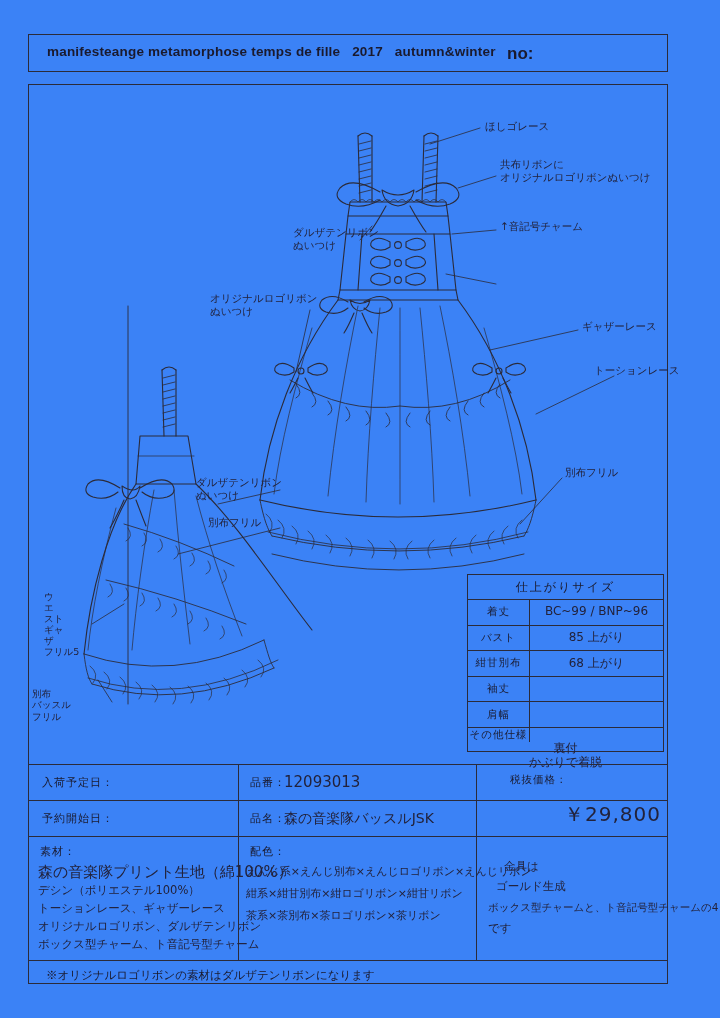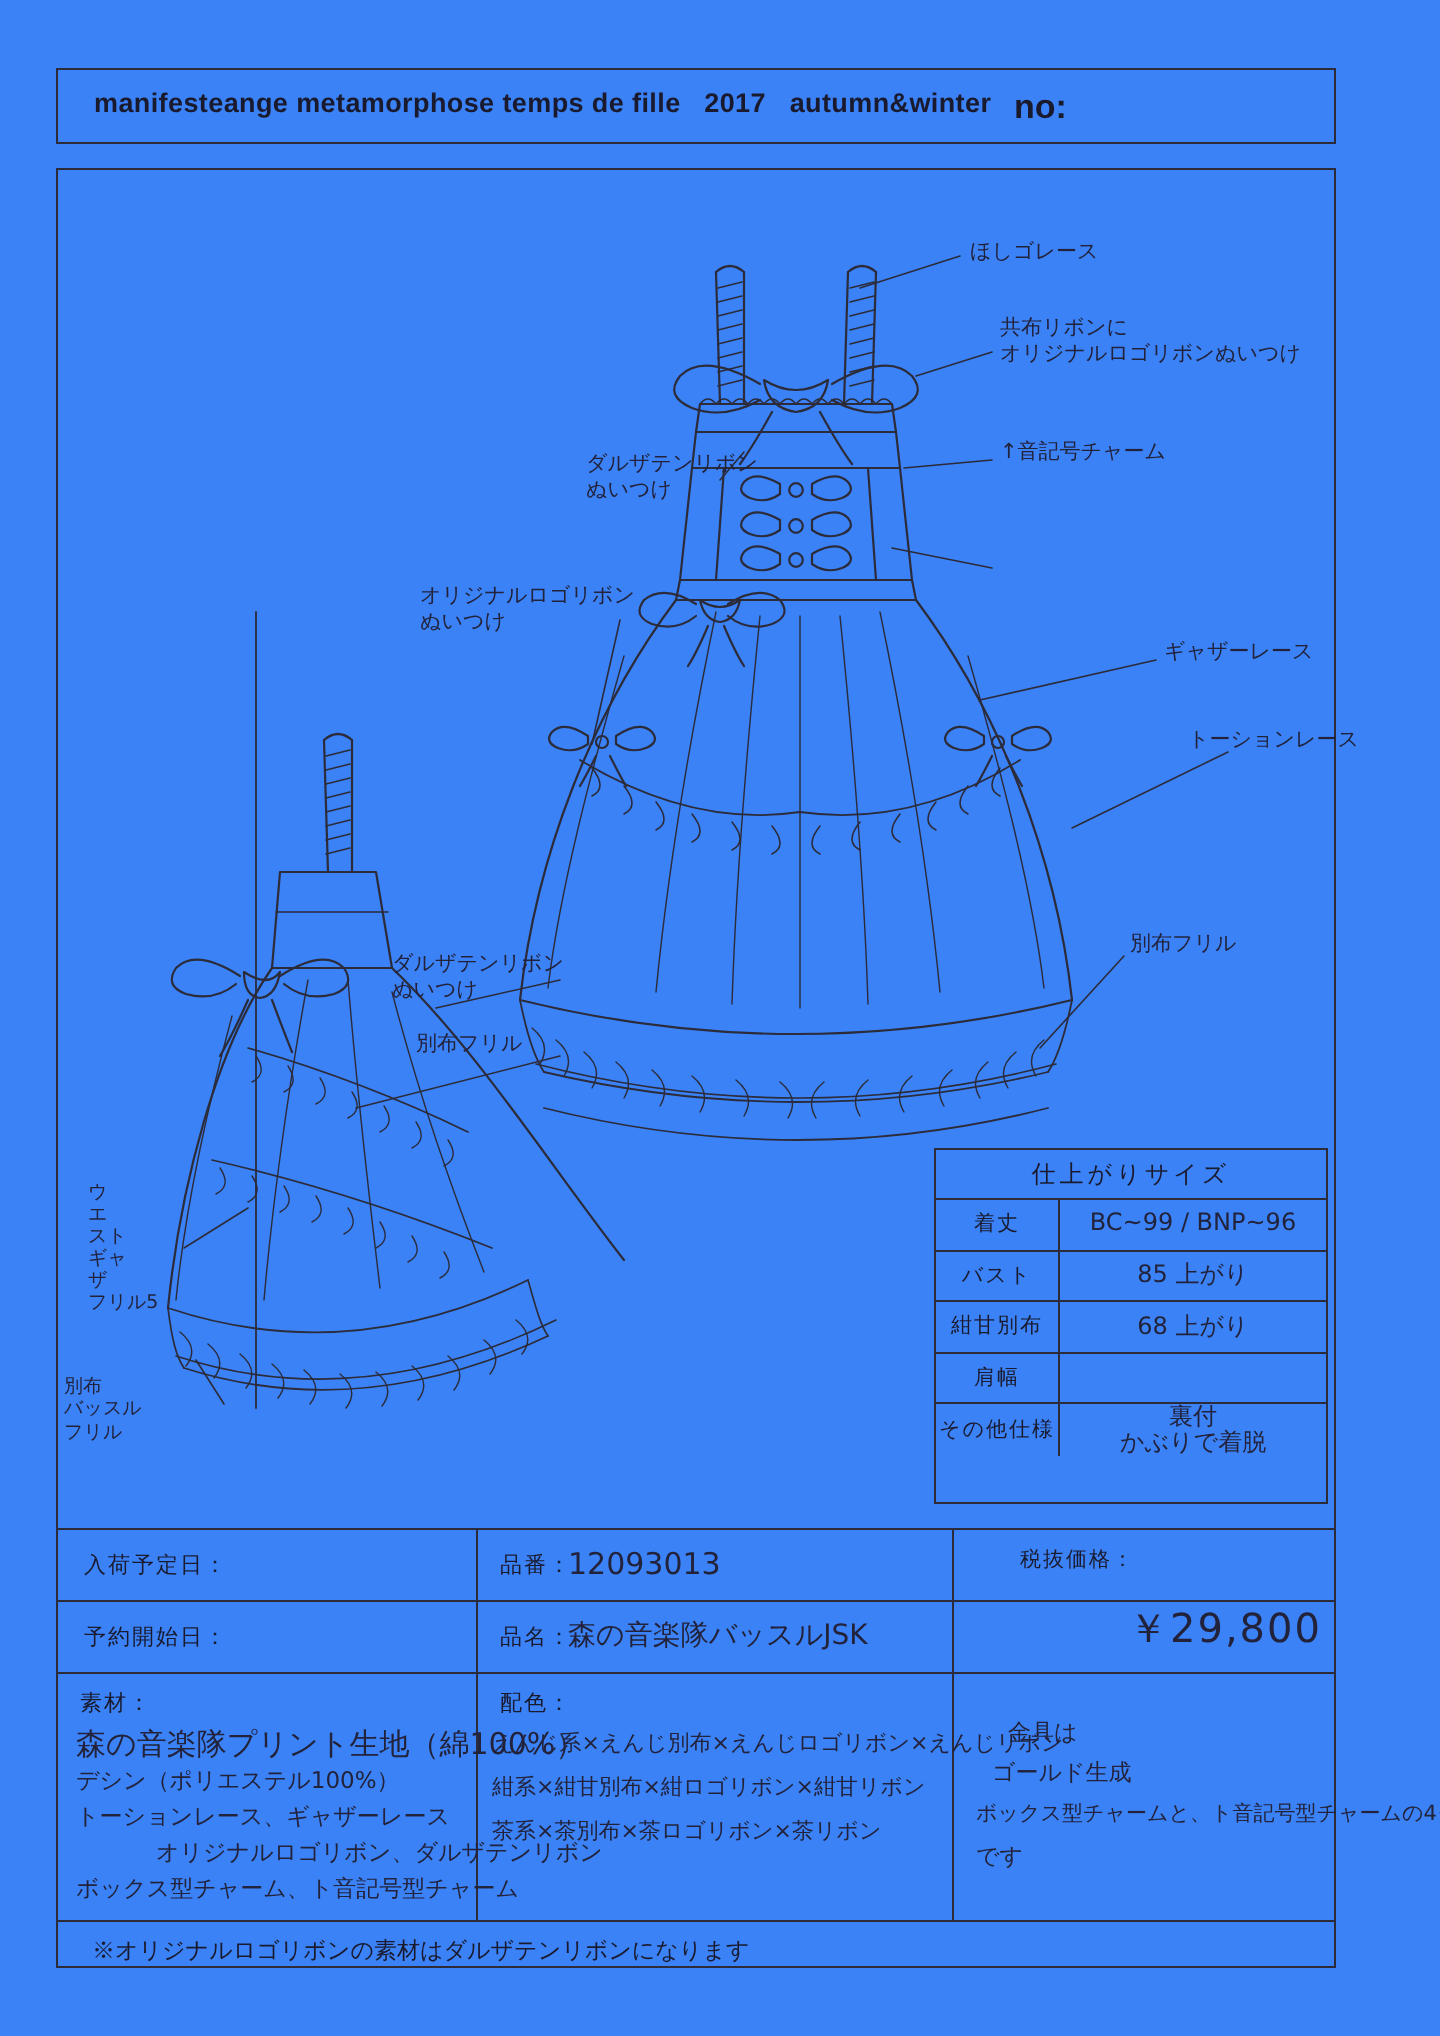--- a/index.html
+++ b/index.html
@@ -82,21 +82,21 @@
     display: flex; align-items: center; justify-content: center;
     font-size: 12px;
     letter-spacing: 2px;
   }
   .st-row {
     display: flex;
     height: 25.6px;
     border-bottom: 1.1px solid #2b2b3a;
     box-sizing: border-box;
   }
-  .st-row:last-child { border-bottom: none; height: 26px; }
+  .st-row:last-child { border-bottom: none; height: 26px; flex-direction: column; }
   .st-label {
     width: 62px;
     border-right: 1.1px solid #2b2b3a;
     display: flex; align-items: center; justify-content: center;
     font-size: 10.5px;
     letter-spacing: 1px;
     box-sizing: border-box;
   }
   .st-val {
     flex: 1;
@@ -351,20 +351,24 @@
     </div>
     <div class="st-row">
       <div class="st-label">バスト</div>
       <div class="st-val">85 上がり</div>
     </div>
     <div class="st-row">
       <div class="st-label">紺甘別布</div>
       <div class="st-val">68 上がり</div>
     </div>
     <div class="st-row">
+      <div class="st-label">袖丈</div>
+      <div class="st-val"></div>
+    </div>
+    <div class="st-row">
       <div class="st-label">肩幅</div>
       <div class="st-val"></div>
     </div>
     <div class="st-row">
       <div class="st-label">その他仕様</div>
       <div class="st-val">裏付
 かぶりで着脱</div>
     </div>
   </div>
 
@@ -393,21 +397,21 @@
 
     <div class="cell-label" style="left:222px; top:47px;">品名：</div>
     <div class="hand" style="left:256px; top:44px; font-size:14px;">森の音楽隊バッスルJSK</div>
 
     <div class="hand price-big" style="left:508px; top:36px;margin-left:28px;">￥29,800</div>
 
     <div class="cell-label" style="left:12px; top:80px;">素材：</div>
     <div class="hand" style="left:10px; top:98px; font-size:15px;">森の音楽隊プリント生地（綿100%）</div>
     <div class="hand" style="left:10px; top:118px; font-size:11.5px;text-align:right;">デシン（ポリエステル100%）</div>
     <div class="hand" style="left:10px; top:136px; font-size:11.5px;">トーションレース、ギャザーレース</div>
-    <div class="hand" style="left:10px; top:154px; font-size:11.5px;margin-left:40px;">オリジナルロゴリボン、ダルザテンリボン</div>
+    <div class="hand" style="left:10px; top:154px; font-size:11.5px;">オリジナルロゴリボン、ダルザテンリボン</div>
     <div class="hand" style="left:10px; top:172px; font-size:11.5px;">ボックス型チャーム、ト音記号型チャーム</div>
 
     <div class="cell-label" style="left:222px; top:80px;">配色：</div>
     <div class="hand" style="left:218px; top:100px; font-size:11px;">えんじ系×えんじ別布×えんじロゴリボン×えんじリボン</div>
     <div class="hand" style="left:218px; top:122px; font-size:11px;">紺系×紺甘別布×紺ロゴリボン×紺甘リボン</div>
     <div class="hand" style="left:218px; top:144px; font-size:11px;">茶系×茶別布×茶ロゴリボン×茶リボン</div>
 
     <div class="hand" style="left:476px; top:94px; font-size:11.5px;">金具は</div>
     <div class="hand" style="left:468px; top:114px; font-size:11.5px;">ゴールド生成</div>
     <div class="hand" style="left:460px; top:136px; font-size:10.5px;">ボックス型チャームと、ト音記号型チャームの4タイプ</div>

